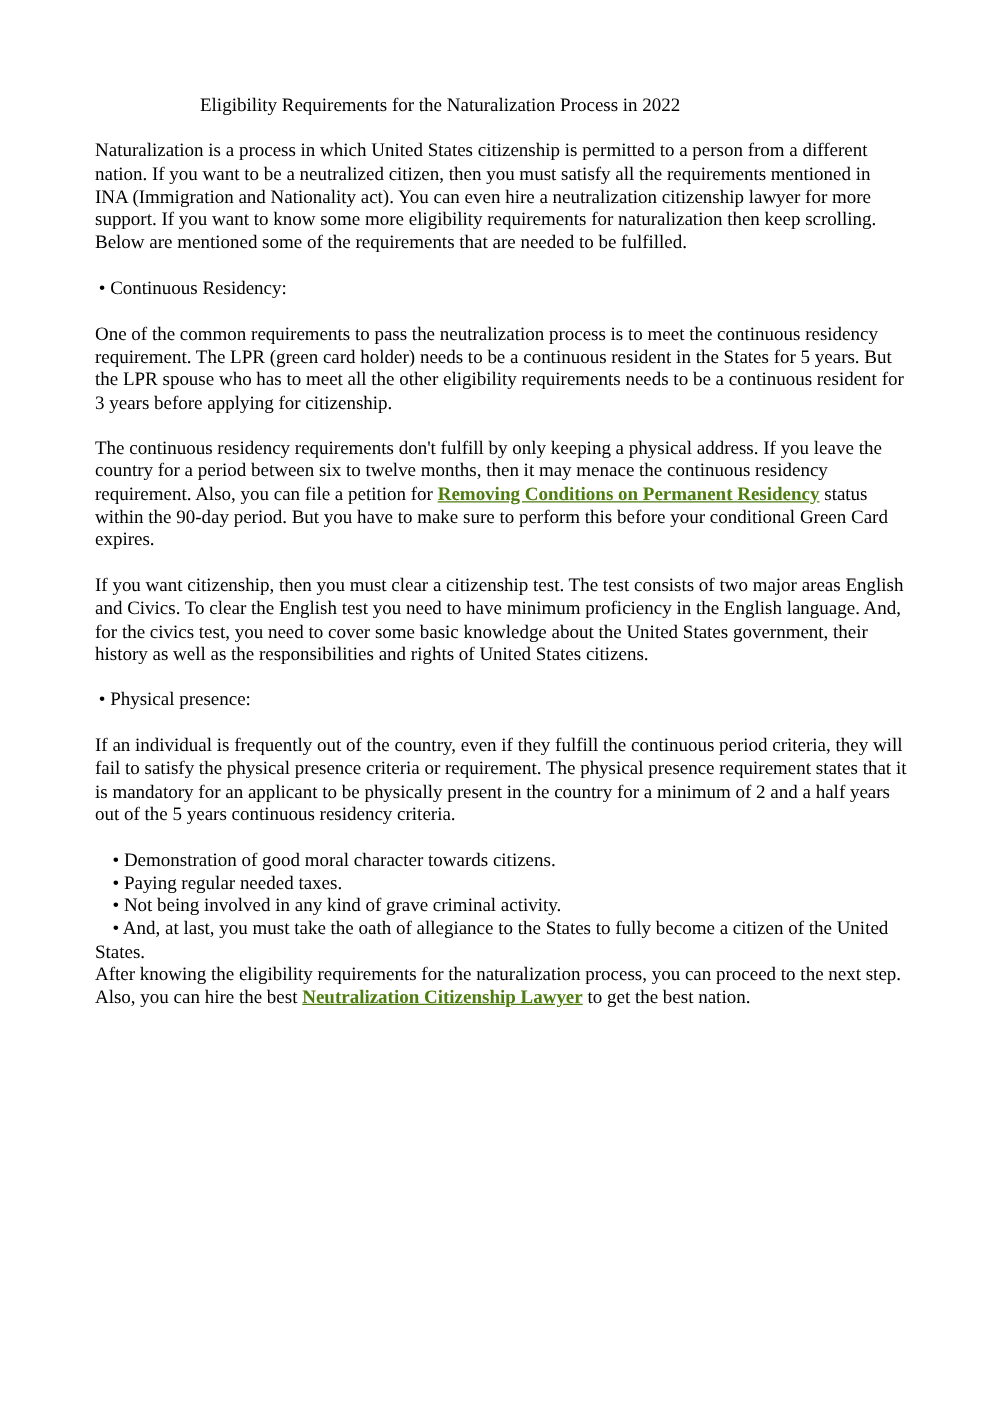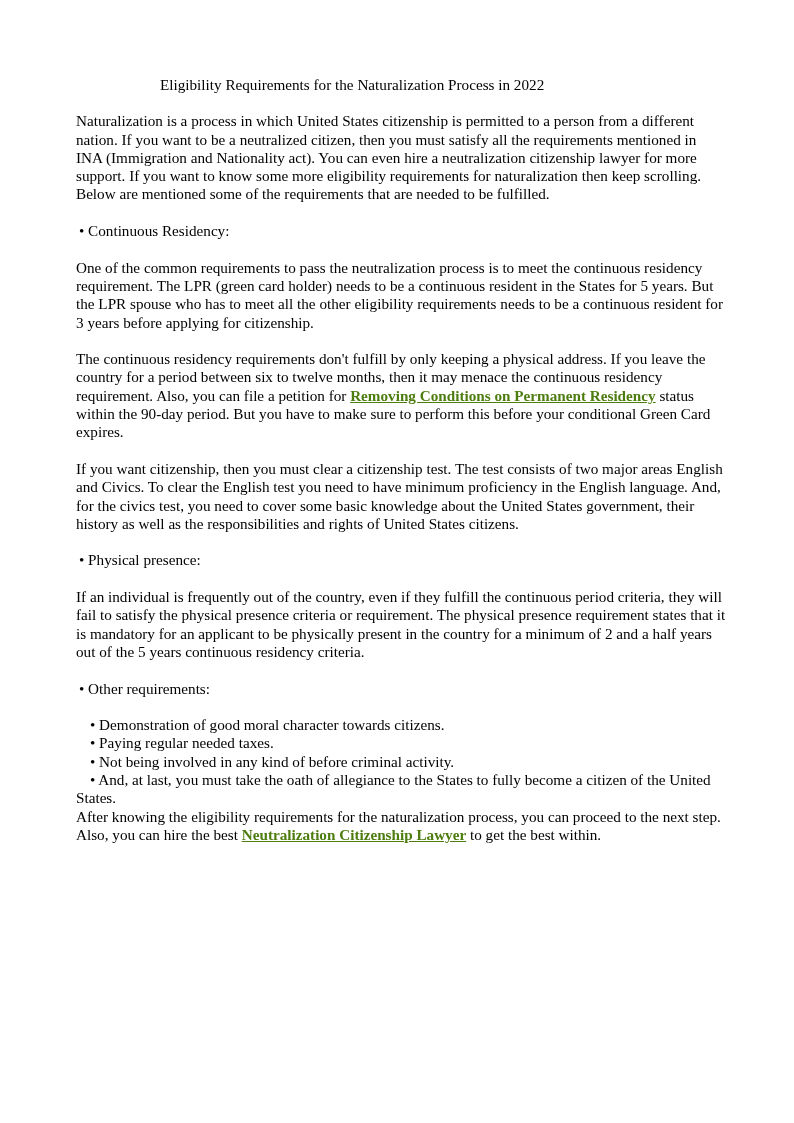--- a/index.html
+++ b/index.html
@@ -61,21 +61,20 @@
 
   <div class="heading">• Continuous Residency:</div>
   <p>One of the common requirements to pass the neutralization process is to meet the continuous residency requirement. The LPR (green card holder) needs to be a continuous resident in the States for 5 years. But the LPR spouse who has to meet all the other eligibility requirements needs to be a continuous resident for 3 years before applying for citizenship.</p>
   <p><span>The continuous residency requirements don't fulfill by only keeping a physical address. If you leave the country for a period between six to twelve months, then it may menace the continuous residency requirement. Also, you can file a petition for </span><a class="link">Removing Conditions on Permanent Residency</a><span> status within the 90-day period. But you have to make sure to perform this before your conditional Green Card expires.</span></p>
 
   <p>If you want citizenship, then you must clear a citizenship test. The test consists of two major areas English and Civics. To clear the English test you need to have minimum proficiency in the English language. And, for the civics test, you need to cover some basic knowledge about the United States government, their history as well as the responsibilities and rights of United States citizens.</p>
 
   <div class="heading">• Physical presence:</div>
   <p>If an individual is frequently out of the country, even if they fulfill the continuous period criteria, they will fail to satisfy the physical presence criteria or requirement. The physical presence requirement states that it is mandatory for an applicant to be physically present in the country for a minimum of 2 and a half years out of the 5 years continuous residency criteria.</p>
 
-  <div class="heading">• Other requirements:</div>
   <ul class="list">
     <li>• Demonstration of good moral character towards citizens.</li>
     <li>• Paying regular needed taxes.</li>
-    <li>• Not being involved in any kind of before criminal activity.</li>
+    <li>• Not being involved in any kind of grave criminal activity.</li>
     <li>• And, at last, you must take the oath of allegiance to the States to fully become a citizen of the United States.</li>
   </ul>
-  <p class="tight"><span>After knowing the eligibility requirements for the naturalization process, you can proceed to the next step. Also, you can hire the best </span><a class="link">Neutralization Citizenship Lawyer</a><span> to get the best within.</span></p>
+  <p class="tight"><span>After knowing the eligibility requirements for the naturalization process, you can proceed to the next step. Also, you can hire the best </span><a class="link">Neutralization Citizenship Lawyer</a><span> to get the best nation.</span></p>
 </div>
 
 </body></html>

